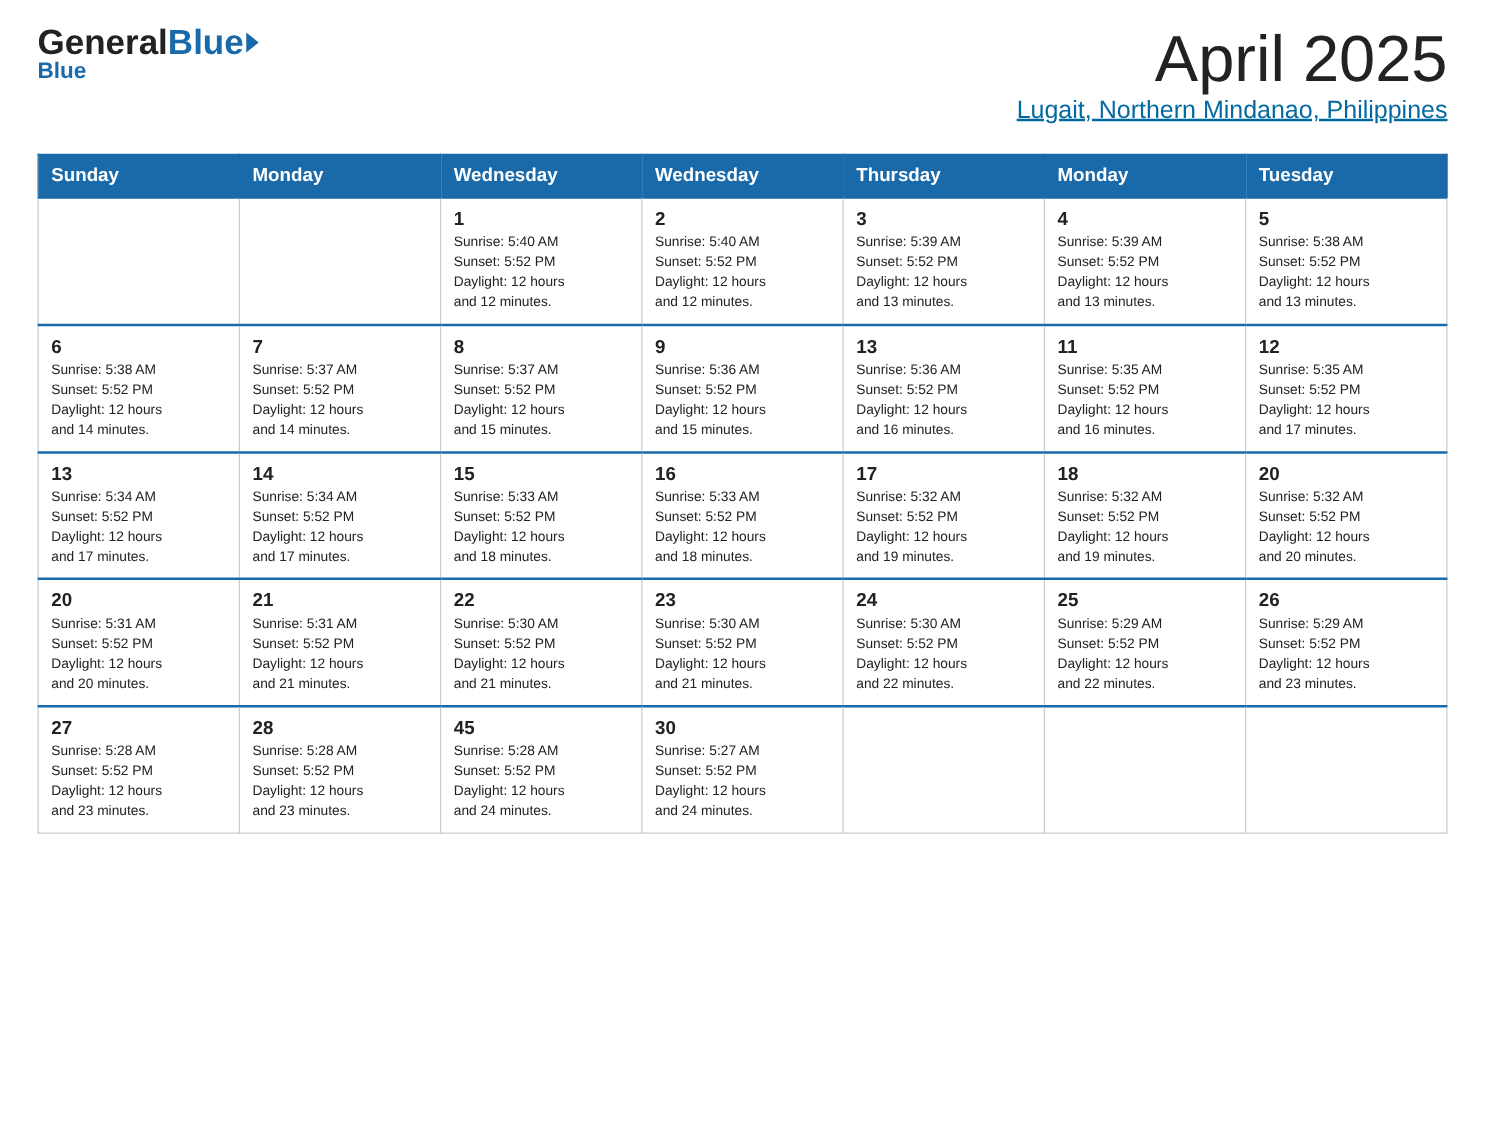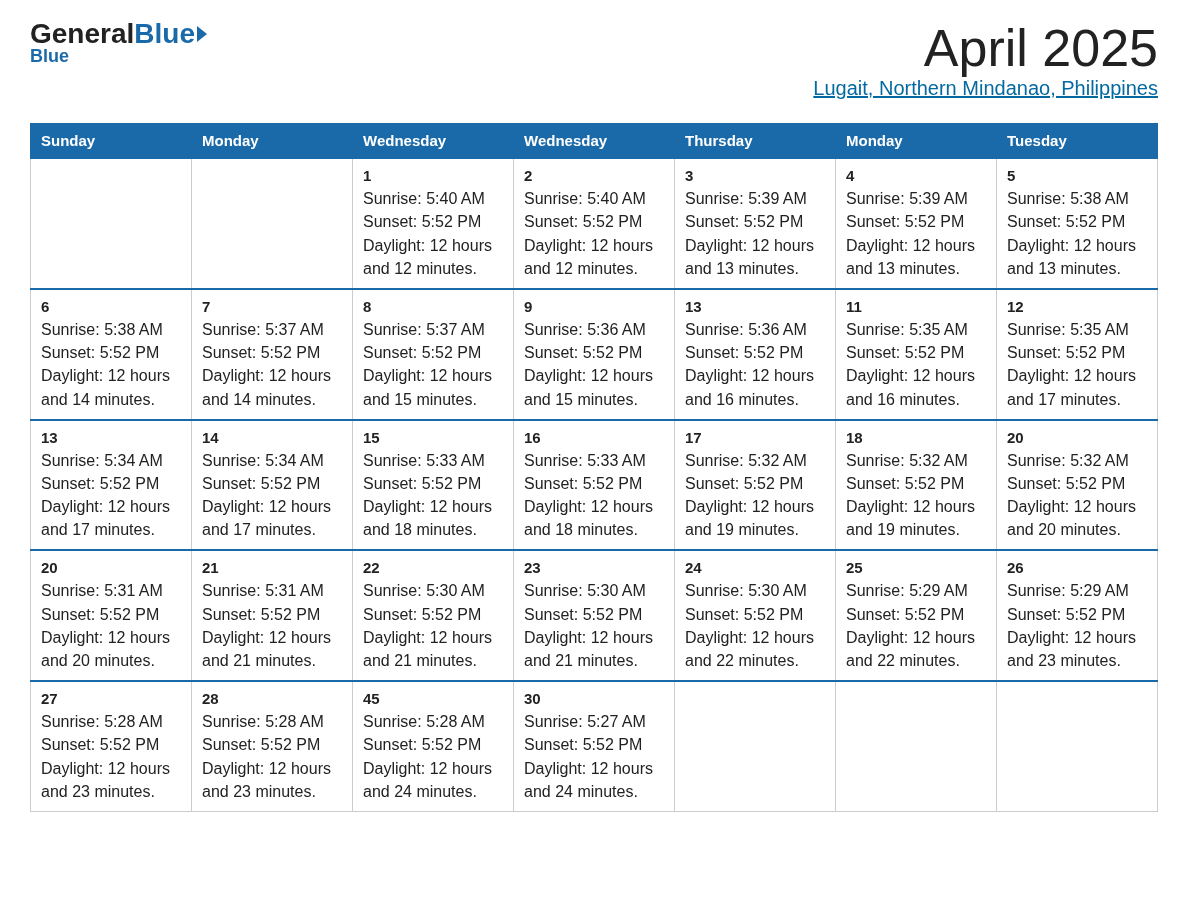--- a/index.html
+++ b/index.html
@@ -89,21 +89,21 @@
       width: calc(100% / 7);
       min-height: 100px;
     }
     .day-number {
       font-size: 15px;
       font-weight: bold;
       margin-bottom: 3px;
       color: #222;
     }
     .day-info {
-      font-size: 16px;
+      font-size: 11px;
       color: #222;
       line-height: 1.45;
     }
     .empty-cell {
       background: #fff;
       border-top: 2px solid #1a6aaa;
     }
     tbody tr td:first-child { border-left: 1px solid #ccc; }
   </style>
 </head>

